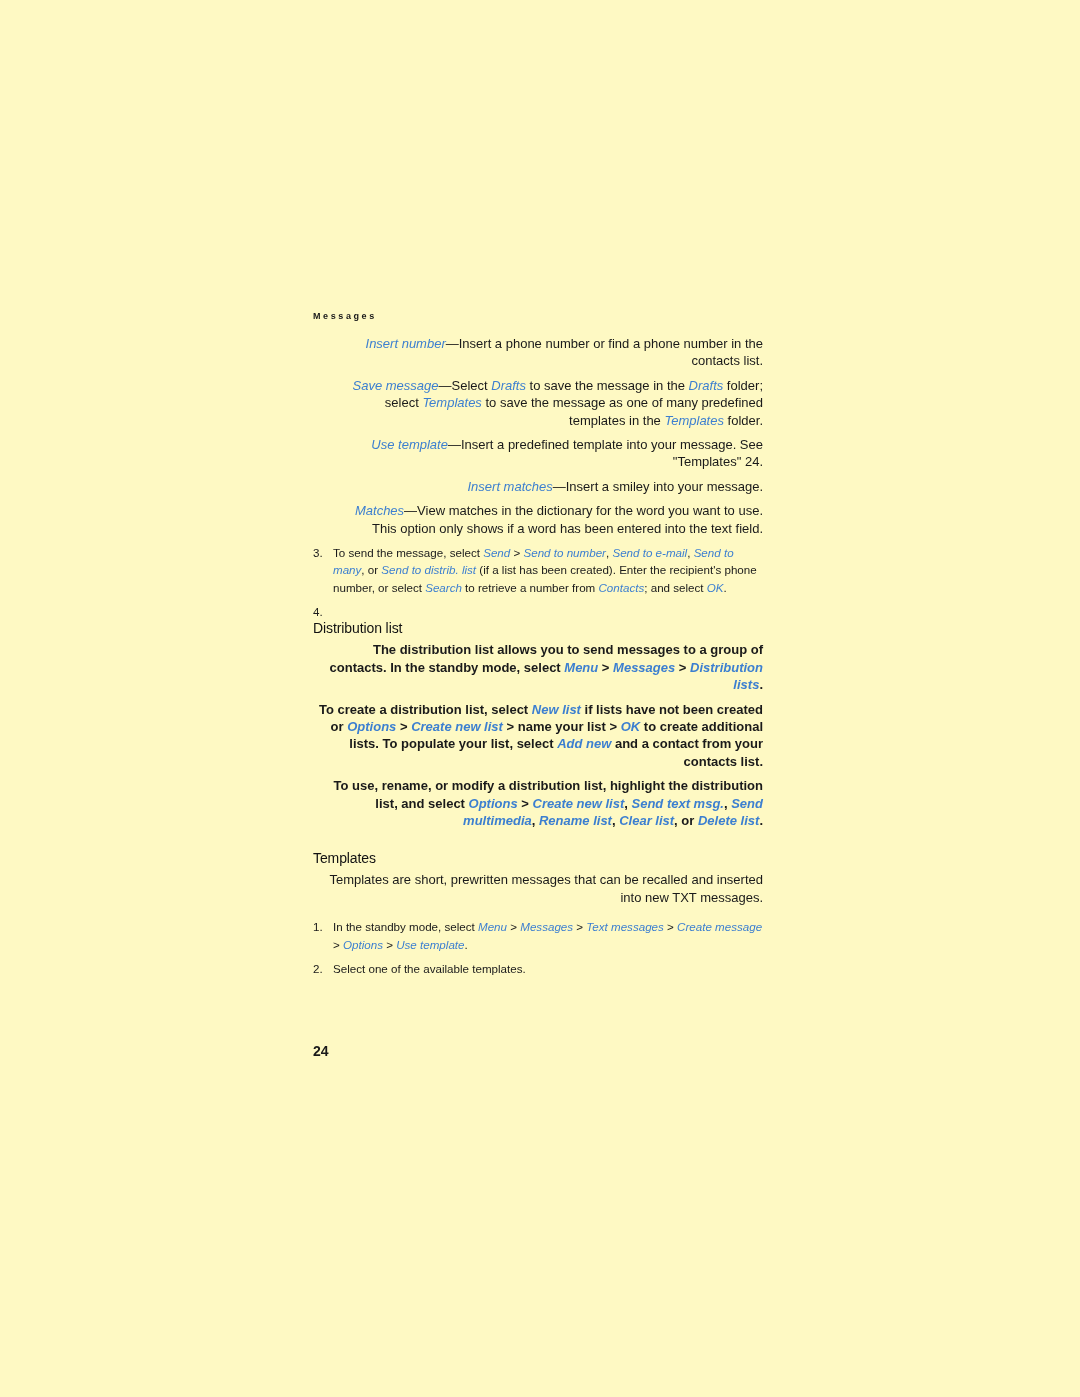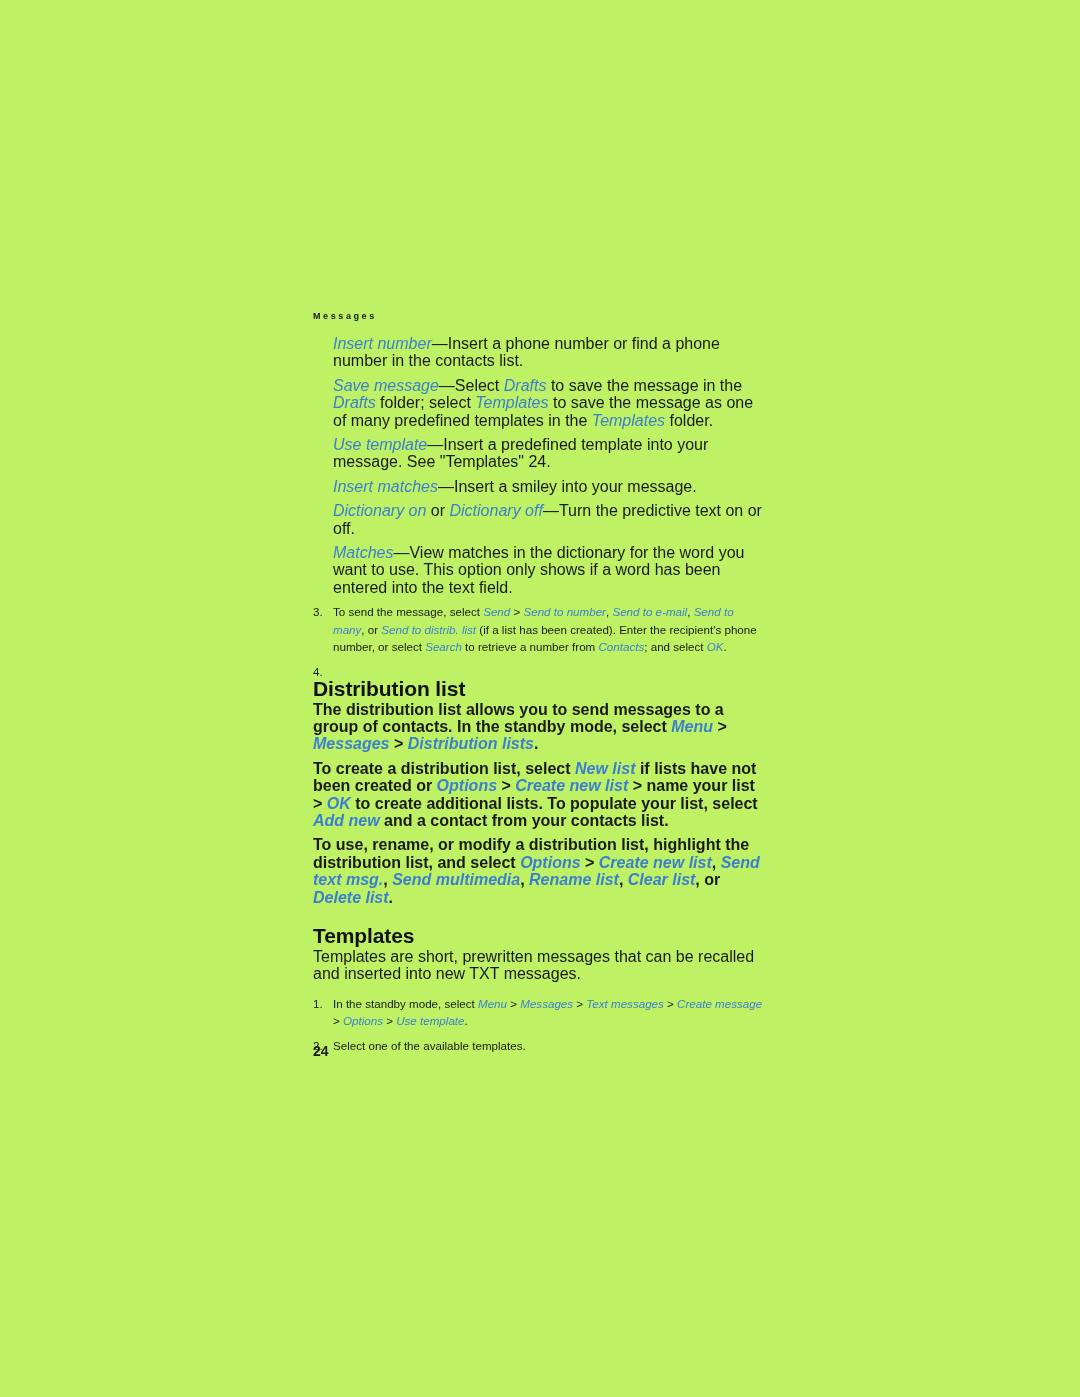--- a/index.html
+++ b/index.html
@@ -15,21 +15,21 @@
     color: #1a1a1a;
     -webkit-font-smoothing: antialiased;
   }
 
   .page {
     position: absolute;
     left: 0;
     top: 0;
     width: 1080px;
     height: 1397px;
-    background: #bef264;
+    background: #fef9c3;
   }
 
   
   .running-header {
     position: absolute;
     left: 313px;
     top: 310px;
     font-size: 9px;
     font-weight: 600;
     letter-spacing: 2.6px;
@@ -45,24 +45,24 @@
     width: 450px;
   }
 
   .body-block {
     margin-left: 20px;
     width: 430px;
   }
 
   p.para {
     margin: 0 0 7px 0;
-    font-size: 16px;
+    font-size: 13px;
     line-height: 17.4px;
     color: #1a1a1a;
-    text-align: left;
+    text-align: right;
   }
 
   
   .ui {
     color: #3c7fd0;
     font-style: italic;
   }
 
   
   ol.steps {
@@ -86,22 +86,22 @@
     width: 15px;
     text-align: left;
     font-size: 11.6px;
     color: #1a1a1a;
   }
 
   
   h2.section {
     margin: 0 0 2px 0;
     padding: 0;
-    font-size: 21px;
-    font-weight: bold;
+    font-size: 14px;
+    font-weight: normal;
     color: #111111;
     line-height: 21px;
     letter-spacing: -0.1px;
   }
   .section-wrap {
     margin-top: 19px;
   }
   .section-wrap.first-after-list {
     margin-top: 22px;
   }
@@ -123,21 +123,20 @@
   <div class="running-header">Messages</div>
 
   <div class="content">
 
     <div class="body-block">
       <div>
           <p class="para"><span class="ui">Insert number</span><span>—</span><span>Insert a phone number or find a phone number in the contacts list.</span></p>
           <p class="para"><span class="ui">Save message</span><span>—</span><span>Select </span><span class="ui">Drafts</span><span> to save the message in the </span><span class="ui">Drafts</span><span> folder; select </span><span class="ui">Templates</span><span> to save the message as one of many predefined templates in the </span><span class="ui">Templates</span><span> folder.</span></p>
           <p class="para"><span class="ui">Use template</span><span>—</span><span>Insert a predefined template into your message. See "Templates" 24.</span></p>
           <p class="para"><span class="ui">Insert matches</span><span>—</span><span>Insert a smiley into your message.</span></p>
-          <p class="para"><span class="ui">Dictionary on</span><span> or </span><span class="ui">Dictionary off</span><span>—</span><span>Turn the predictive text on or off.</span></p>
           <p class="para"><span class="ui">Matches</span><span>—</span><span>View matches in the dictionary for the word you want to use. This option only shows if a word has been entered into the text field.</span></p>
         </div>
     </div>
 
     <ol class="steps">
         <li><span class="num">3.</span><span><span>To send the message, select </span><span class="ui">Send</span><span> &gt; </span><span class="ui">Send to number</span><span>, </span><span class="ui">Send to e-mail</span><span>, </span><span class="ui">Send to many</span><span>, or </span><span class="ui">Send to distrib. list</span><span> (if a list has been created). Enter the recipient's phone number, or select </span><span class="ui">Search</span><span> to retrieve a number from </span><span class="ui">Contacts</span><span>; and select </span><span class="ui">OK</span><span>.</span></span></li>
         <li><span class="num">4.</span></li>
       </ol>
 
     <div class="section-wrap first-after-list">

